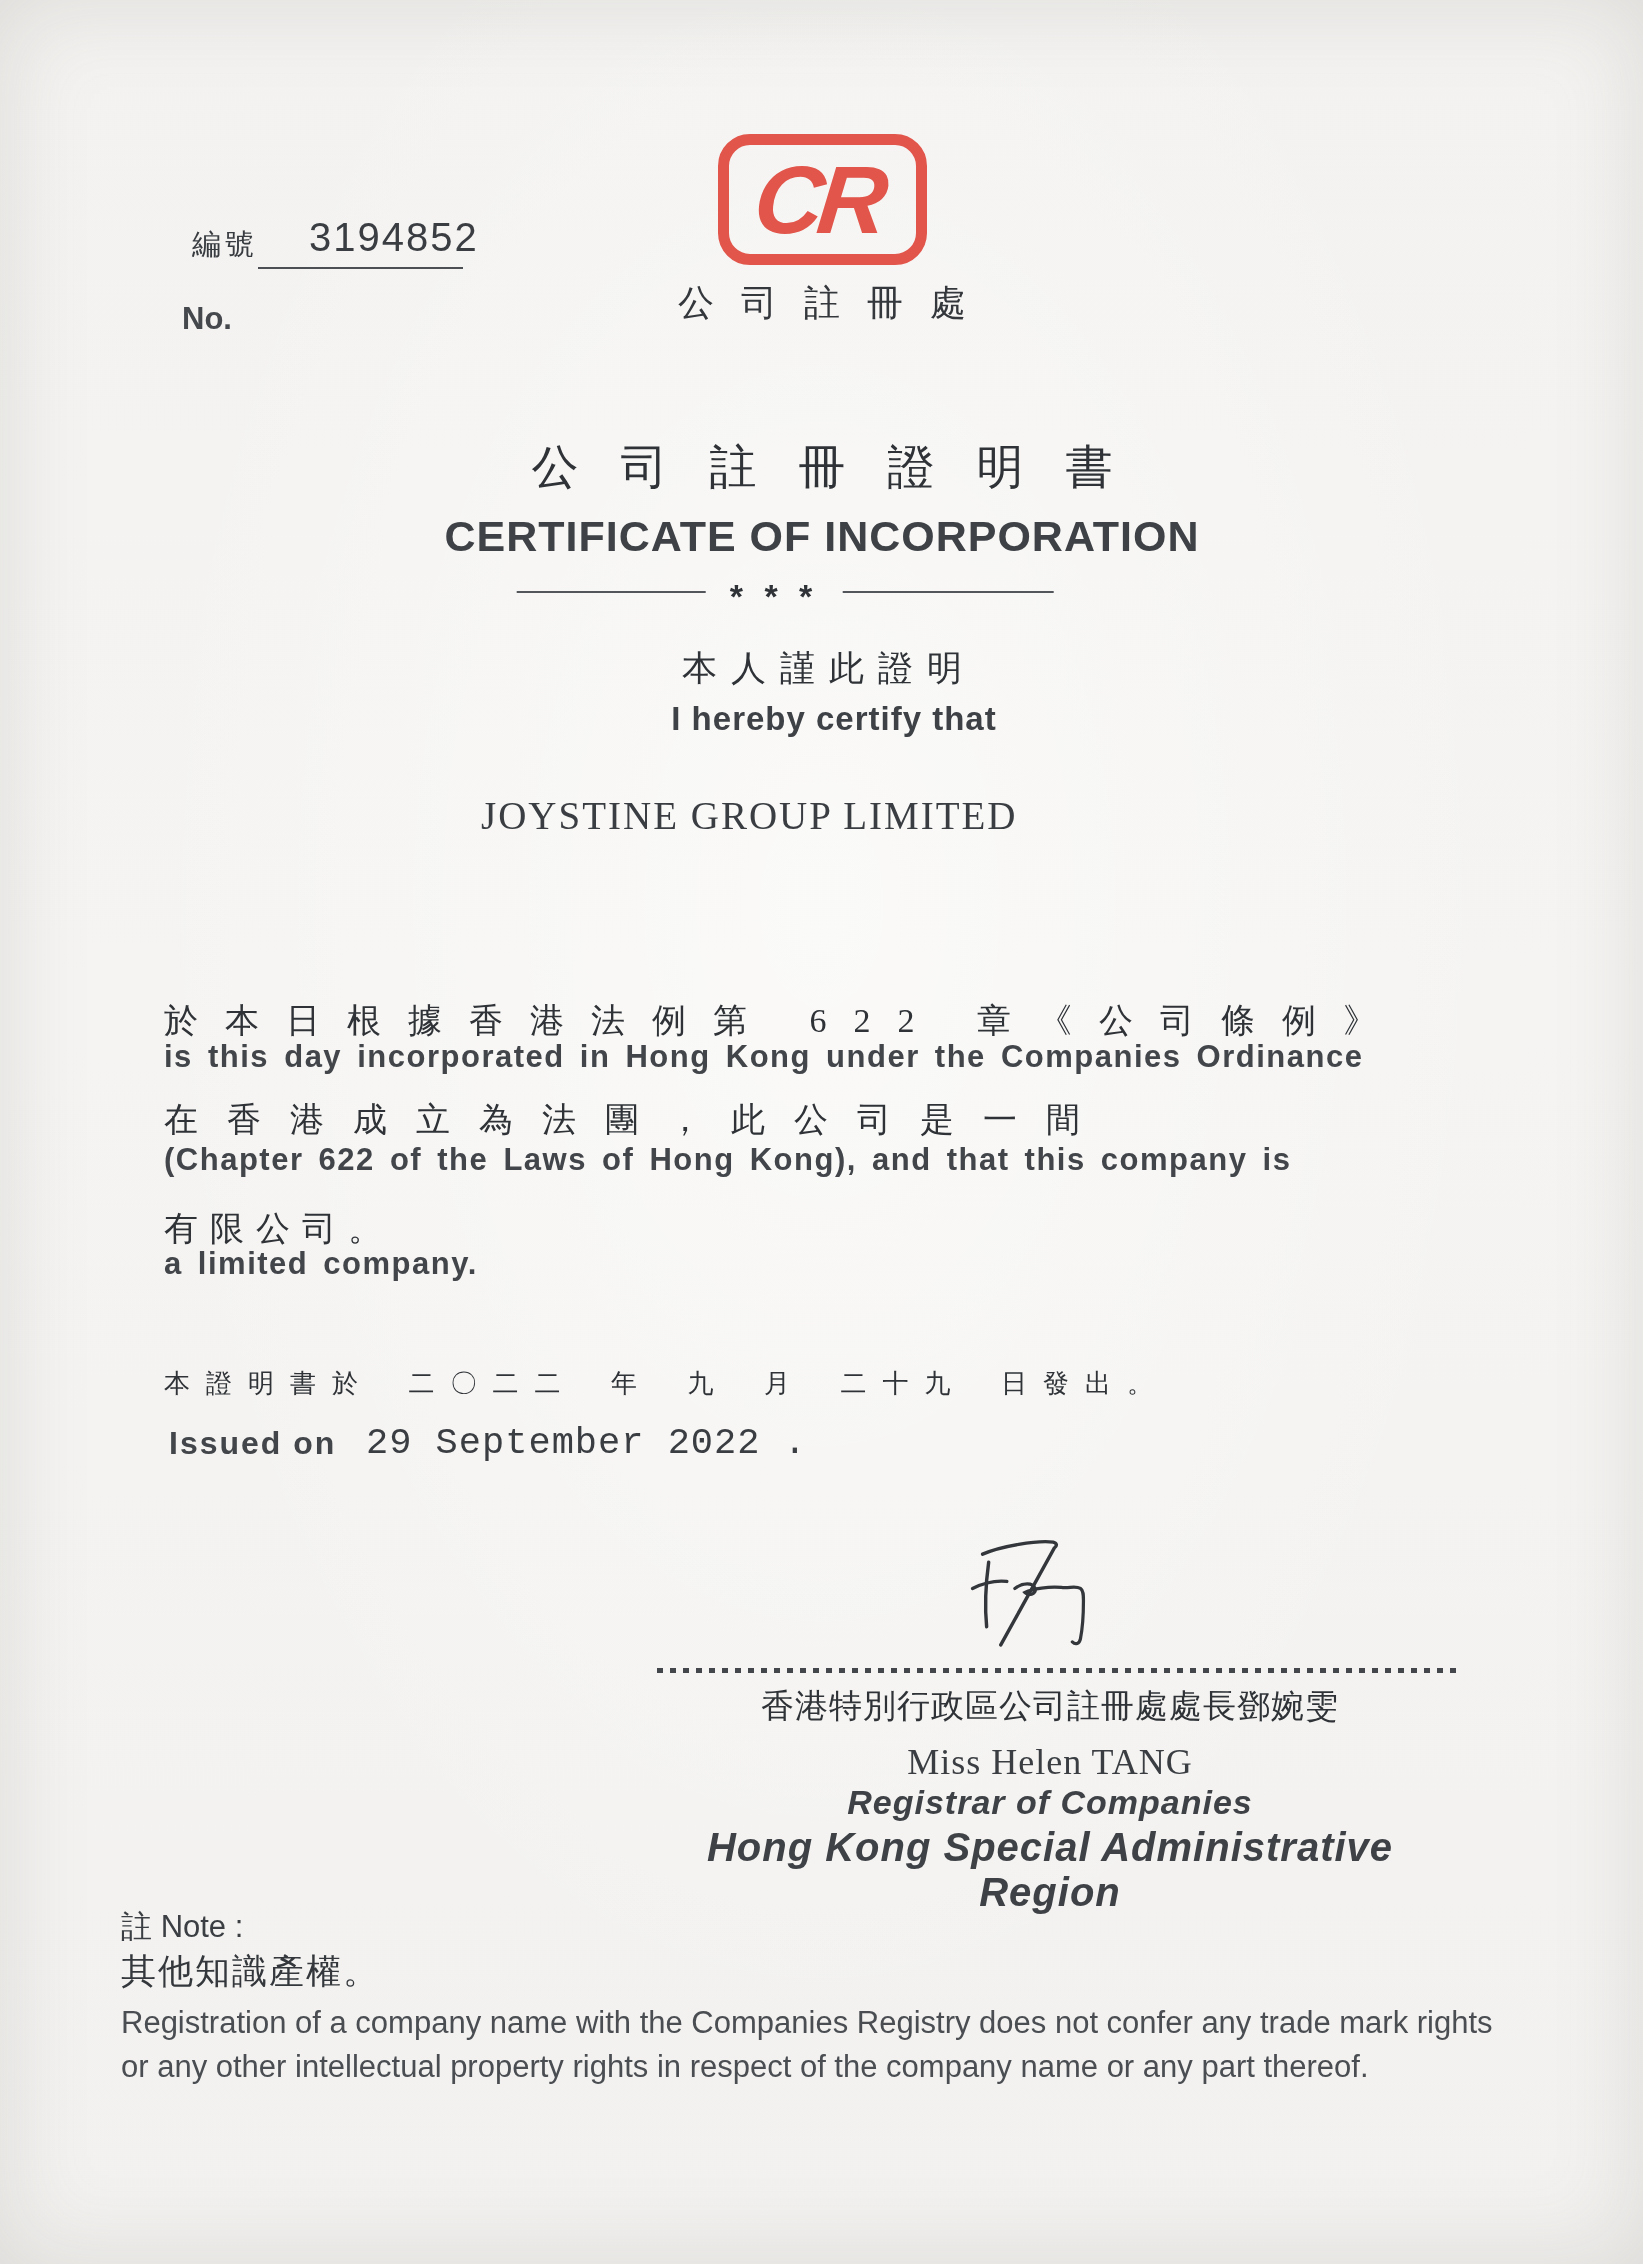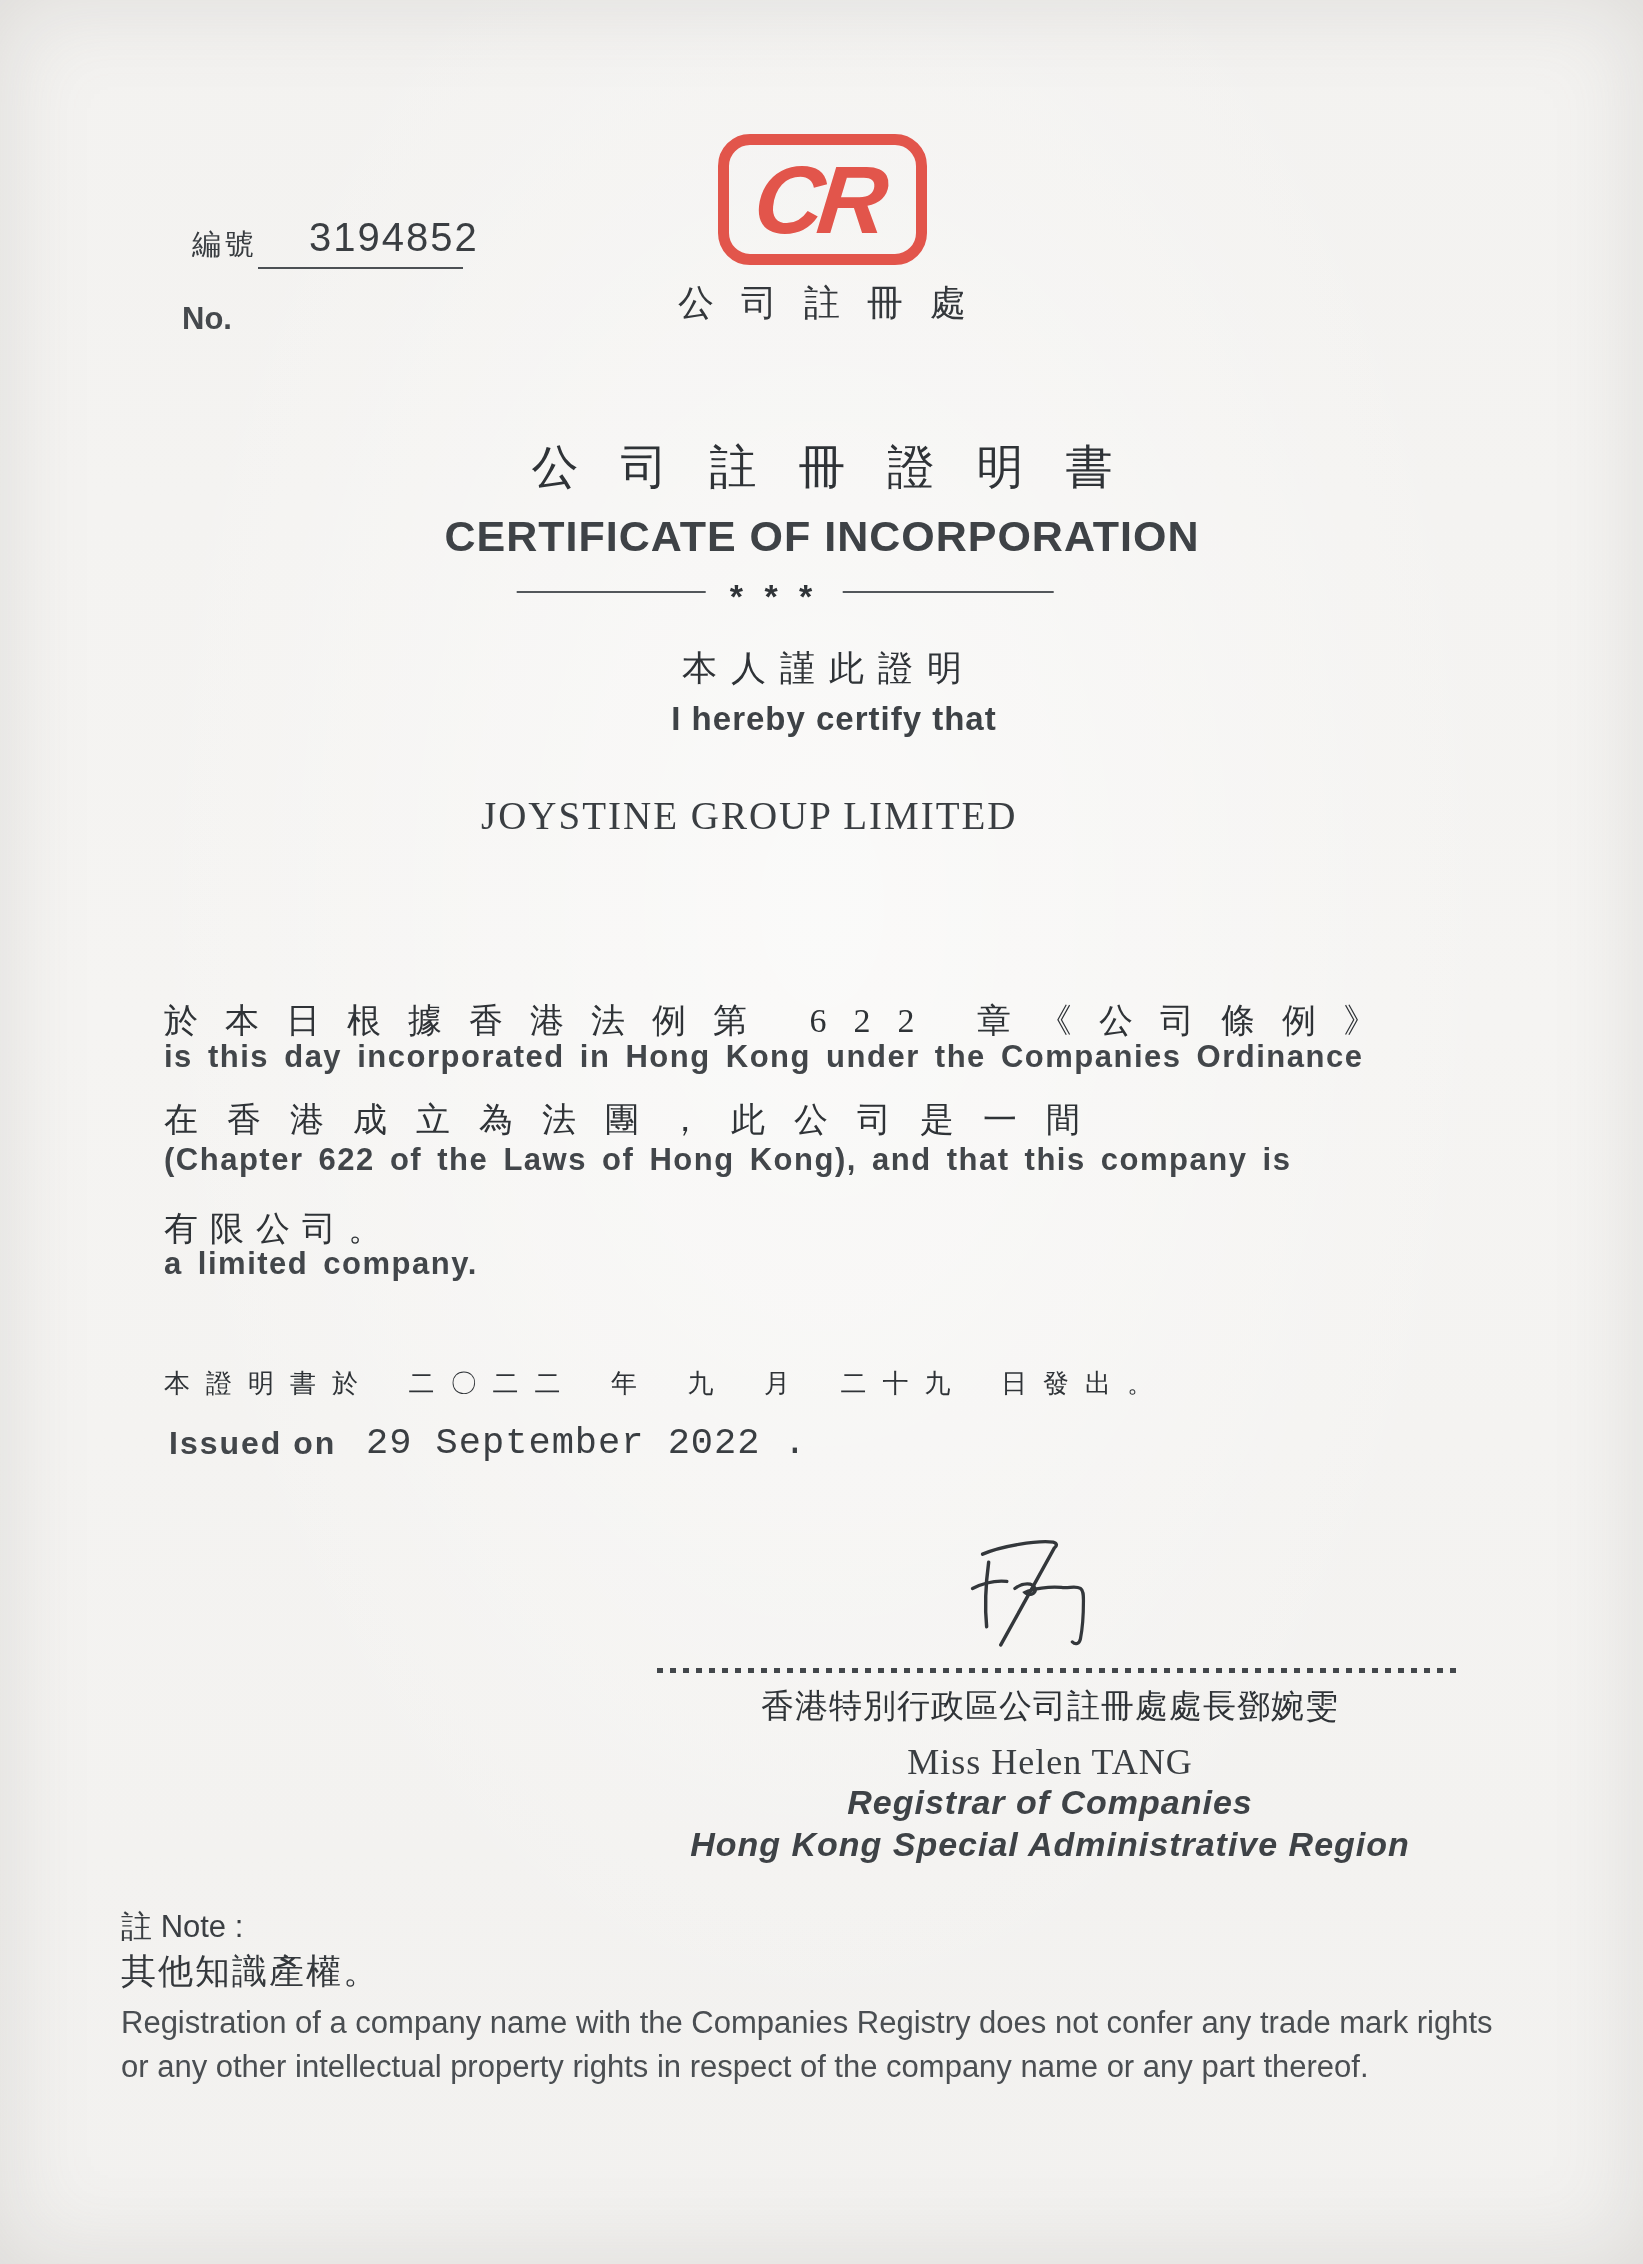--- a/index.html
+++ b/index.html
@@ -56,21 +56,21 @@
   .issue-label{position:absolute;left:169px;top:1425px;font-size:32px;font-weight:bold;color:#42464a;letter-spacing:2px;}
   .issue-date{position:absolute;left:366px;top:1422px;font-family:Liberation Mono, monospace;font-size:37px;color:#3a3e42;letter-spacing:1px;}
   
   .signature{position:absolute;left:947px;top:1532px;width:164px;height:121px;}
   .dotted{position:absolute;left:657px;top:1668px;width:806px;height:5px;
     background:repeating-linear-gradient(90deg,#43474b 0 6px,transparent 6px 13px);}
   .signoff{position:absolute;left:642px;top:1684px;width:816px;text-align:center;}
   .signoff-zh{font-family:"Liberation Serif",serif;font-size:33px;color:#2f3337;letter-spacing:1px;white-space:nowrap;}
   .signoff-name{margin-top:12px;font-family:"Liberation Serif",serif;font-size:36px;color:#3a3e42;letter-spacing:1px;}
   .signoff-title{font-size:34px;font-weight:bold;font-style:italic;color:#3e4246;letter-spacing:1px;}
-  .signoff-region{margin-top:3px;font-size:34px;font-weight:bold;font-style:italic;color:#3e4246;letter-spacing:1px;text-align:center;}
+  .signoff-region{margin-top:3px;font-size:40px;font-weight:bold;font-style:italic;color:#3e4246;letter-spacing:1px;text-align:center;}
   
   .note{position:absolute;left:121px;top:1906px;width:1413px;}
   .note-label{font-size:31px;color:#3b3f43;}
   .note-label .zh{font-family:"Liberation Serif",serif;}
   .note-zh{margin-top:12px;font-family:"Liberation Serif",serif;font-size:35px;color:#34383c;letter-spacing:2px;line-height:47px;}
   .note-en{margin-top:6px;font-size:31px;color:#4a4e52;line-height:44px;letter-spacing:0;}
 </style>
 </head>
 <body>
 

